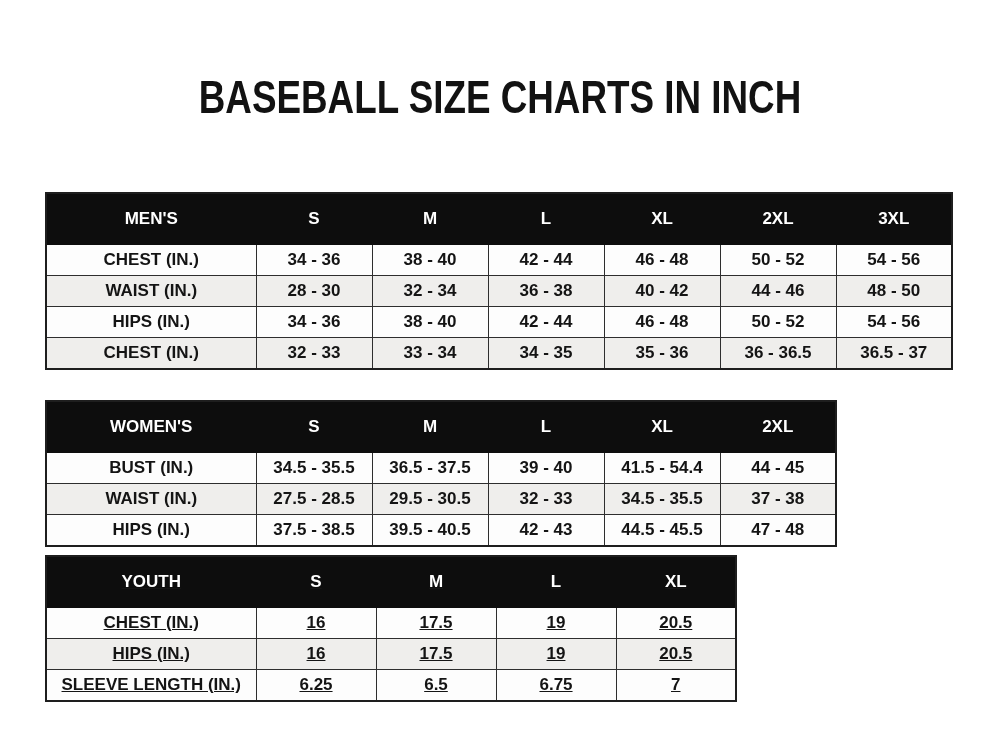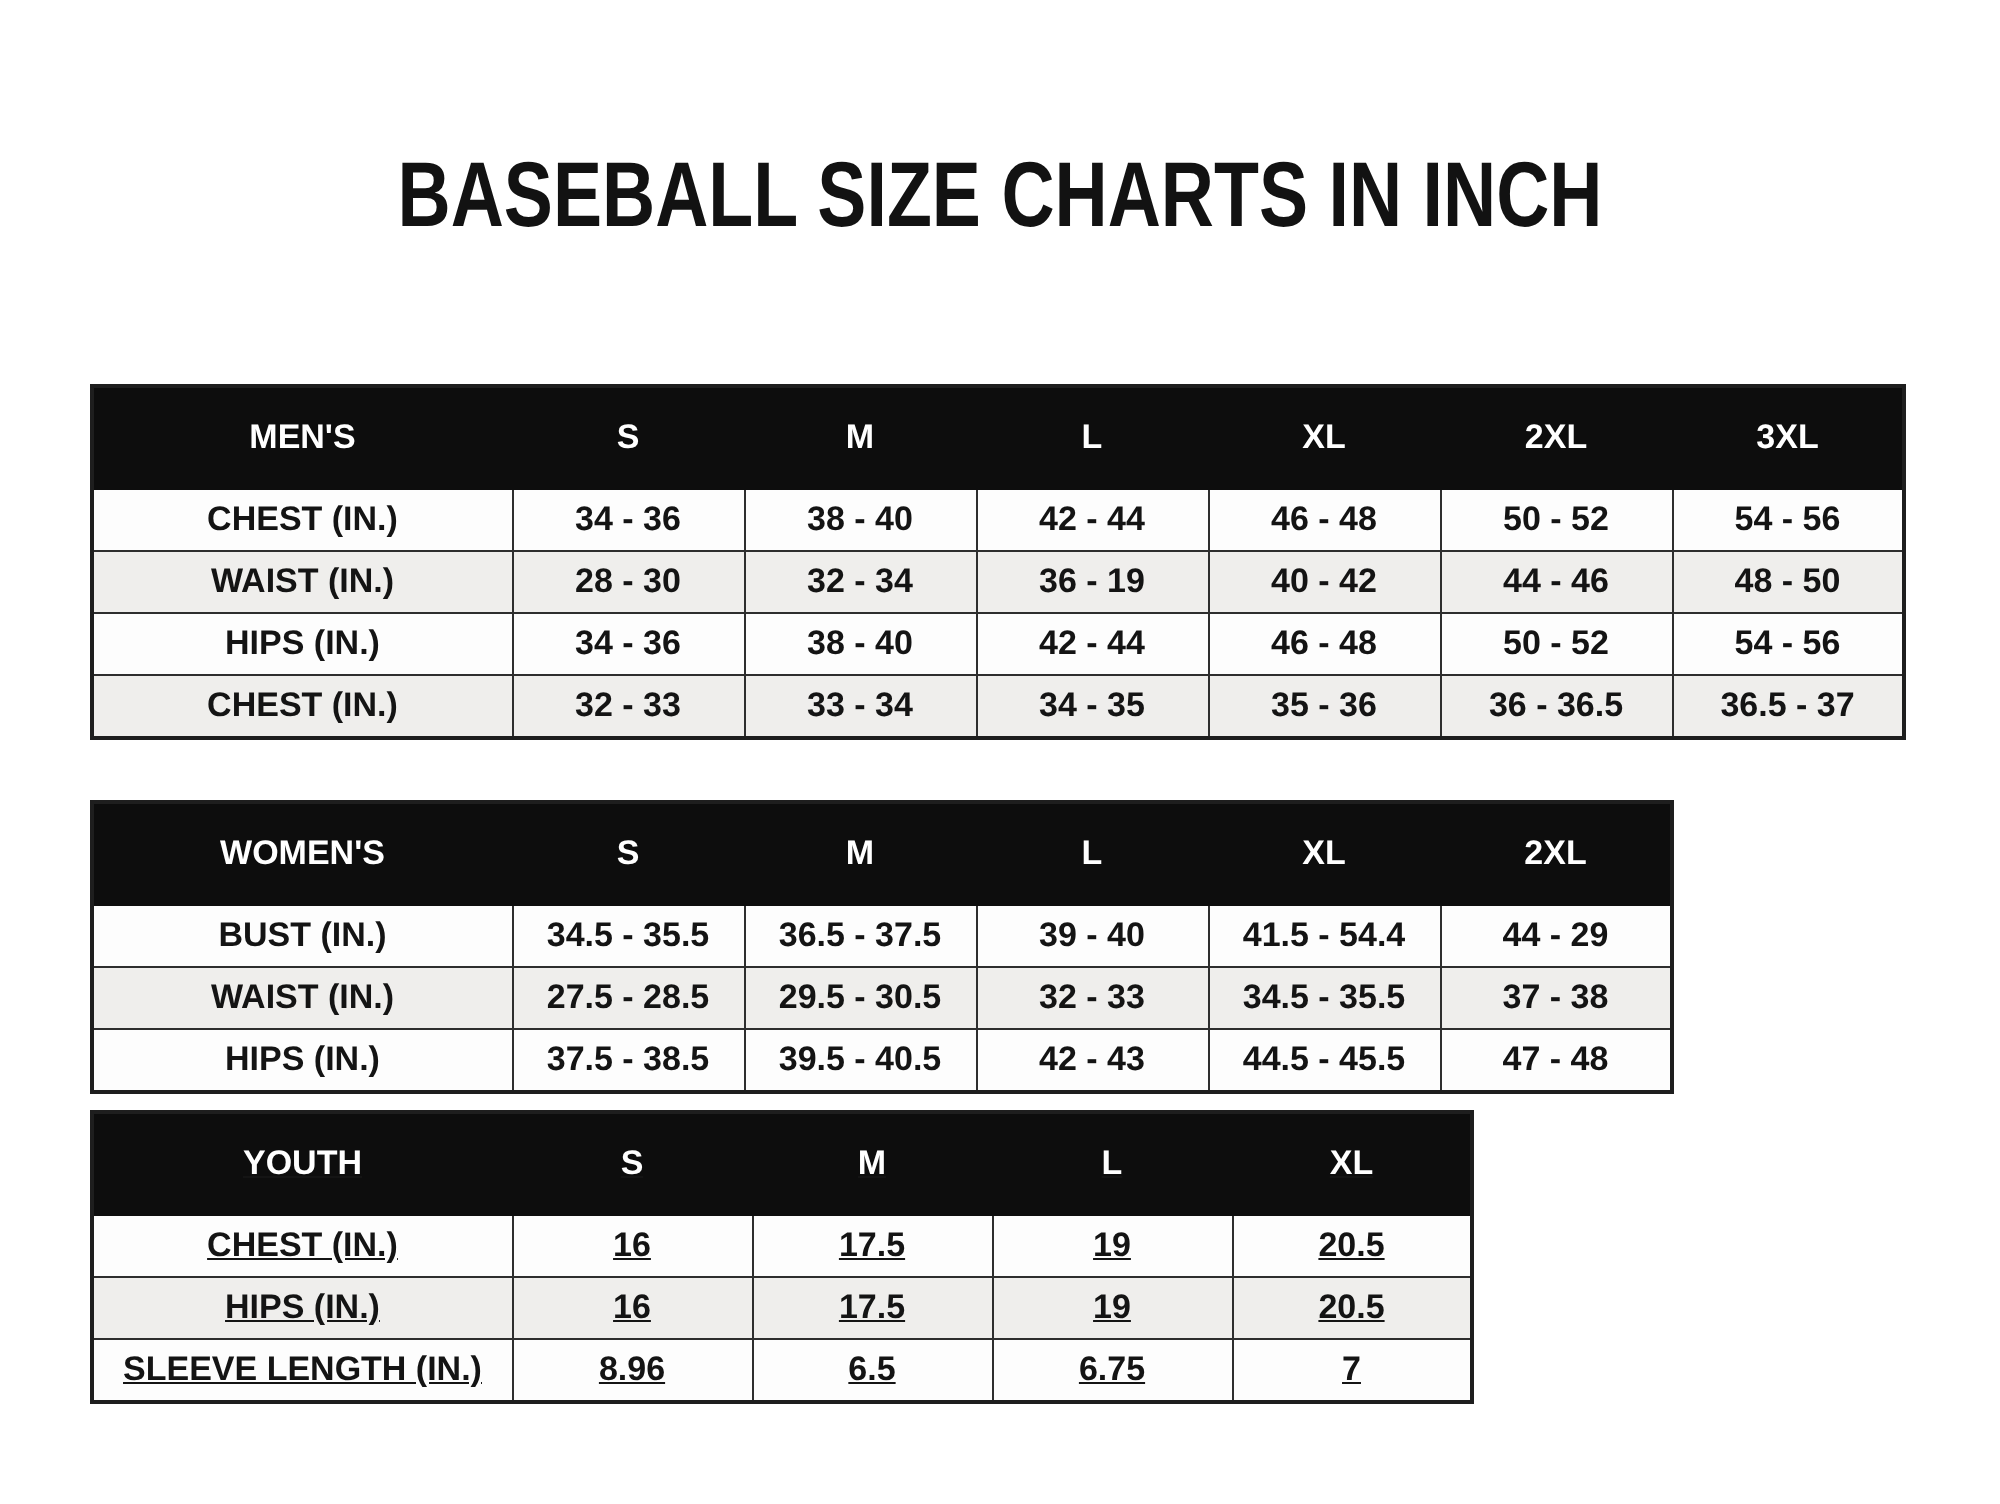--- a/index.html
+++ b/index.html
@@ -94,21 +94,21 @@
         <td>38 - 40</td>
         <td>42 - 44</td>
         <td>46 - 48</td>
         <td>50 - 52</td>
         <td>54 - 56</td>
       </tr>
       <tr>
         <td>WAIST (IN.)</td>
         <td>28 - 30</td>
         <td>32 - 34</td>
-        <td>36 - 19</td>
+        <td>36 - 38</td>
         <td>40 - 42</td>
         <td>44 - 46</td>
         <td>48 - 50</td>
       </tr>
       <tr>
         <td>HIPS (IN.)</td>
         <td>34 - 36</td>
         <td>38 - 40</td>
         <td>42 - 44</td>
         <td>46 - 48</td>
@@ -146,21 +146,21 @@
         <th>2XL</th>
       </tr>
     </thead>
     <tbody>
       <tr>
         <td>BUST (IN.)</td>
         <td>34.5 - 35.5</td>
         <td>36.5 - 37.5</td>
         <td>39 - 40</td>
         <td>41.5 - 54.4</td>
-        <td>44 - 29</td>
+        <td>44 - 45</td>
       </tr>
       <tr>
         <td>WAIST (IN.)</td>
         <td>27.5 - 28.5</td>
         <td>29.5 - 30.5</td>
         <td>32 - 33</td>
         <td>34.5 - 35.5</td>
         <td>37 - 38</td>
       </tr>
       <tr>
@@ -201,19 +201,19 @@
       </tr>
       <tr>
         <td>HIPS (IN.)</td>
         <td>16</td>
         <td>17.5</td>
         <td>19</td>
         <td>20.5</td>
       </tr>
       <tr>
         <td>SLEEVE LENGTH (IN.)</td>
-        <td>8.96</td>
+        <td>6.25</td>
         <td>6.5</td>
         <td>6.75</td>
         <td>7</td>
       </tr>
     </tbody>
   </table>
 
 </body></html>

